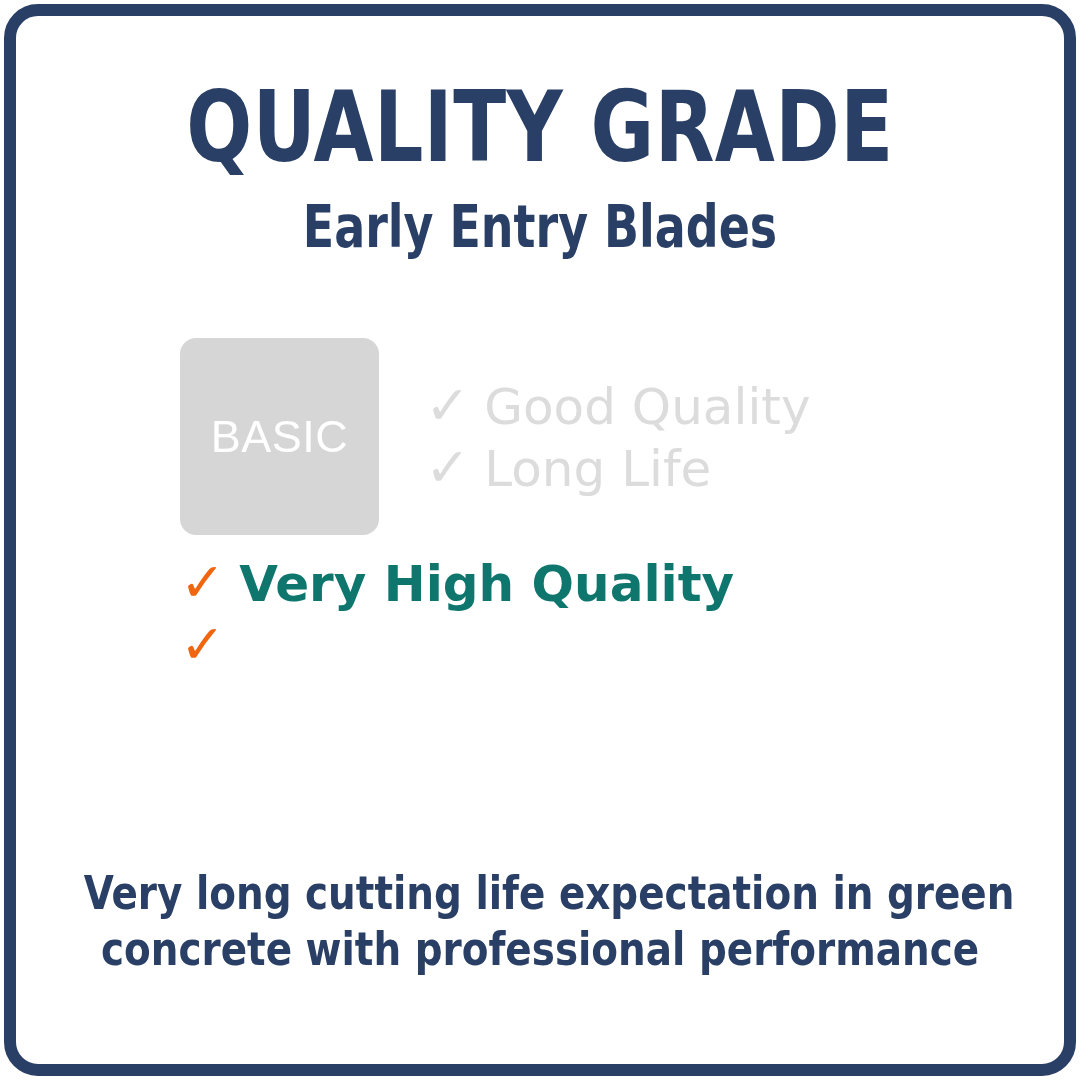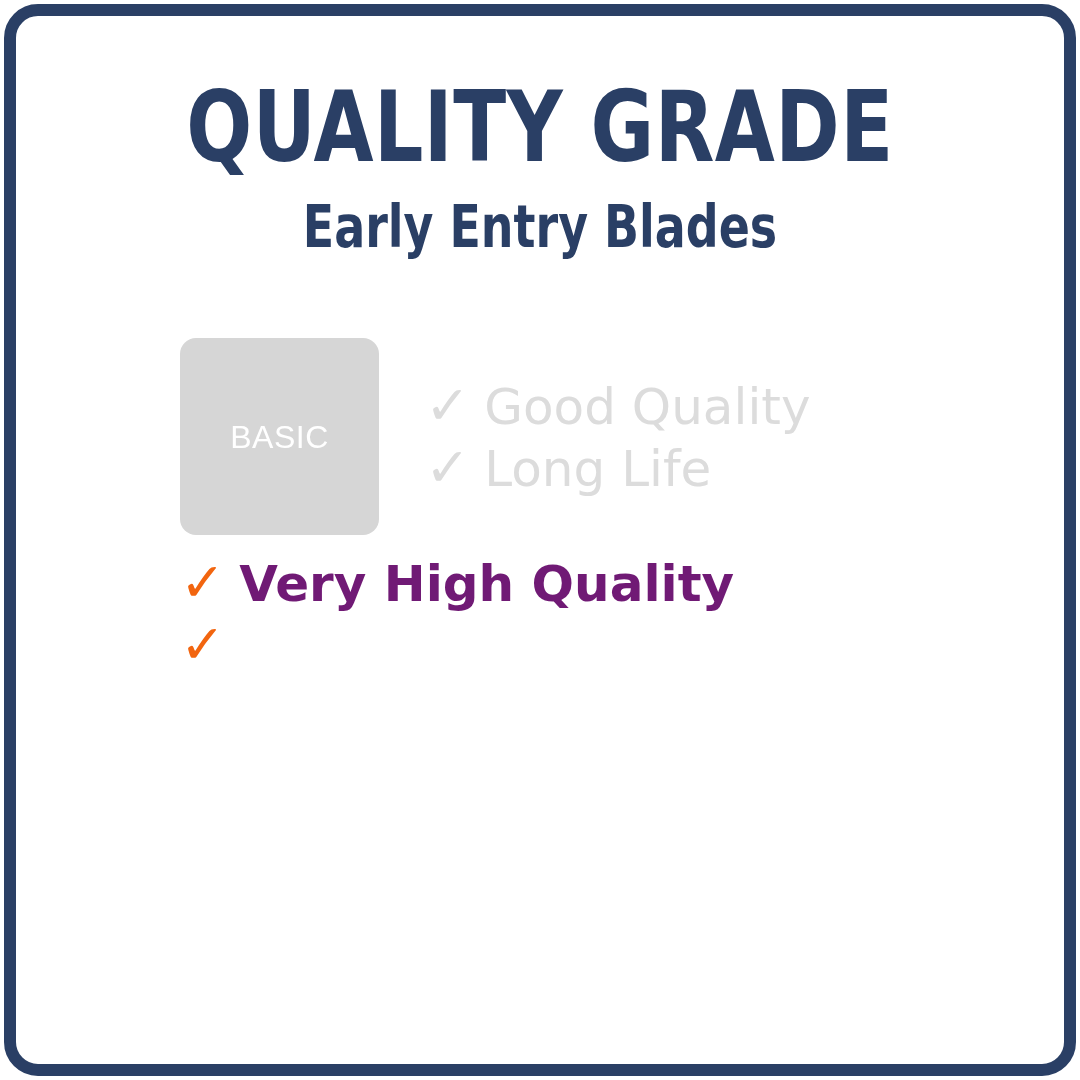--- a/index.html
+++ b/index.html
@@ -90,21 +90,21 @@
     height: 197px;
     border-radius: 16px;
     flex: 0 0 auto;
     display: flex;
     align-items: center;
     justify-content: center;
   }
   .badge-label {
     font-family: "Liberation Sans", "DejaVu Sans", sans-serif;
     font-weight: 400;
-    font-size: 32px;
+    font-size: 45px;
     line-height: 1;
     letter-spacing: 0.5px;
   }
   .badge.basic { background: #d6d6d6; }
   .badge.basic .badge-label { color: #ffffff; }
   .badge.expert { background: #fae700; }
   .badge.expert .badge-label { color: #000000; font-size: 42px; }
 
   .features {
     display: flex;
@@ -125,21 +125,21 @@
   .feature-text {
     font-family: "DejaVu Sans", "Liberation Sans", sans-serif;
     font-size: 50px;
     line-height: 1.2;
   }
   
   .features.basic .check { color: #dcdcdc; font-weight: 400; }
   .features.basic .feature-text { color: #dcdcdc; font-weight: 400; }
   
   .features.expert .check { color: #f2650f; font-weight: 700; }
-  .features.expert .feature-text { color: #701a75; font-weight: 700; }
+  .features.expert .feature-text { color: #0f766e; font-weight: 700; }
 
   
   .footer {
     margin-top: auto;
     margin-bottom: 88px;
     width: 100%;
     text-align: center;
     padding: 0 28px;
     box-sizing: border-box;
   }
@@ -193,15 +193,19 @@
             <span class="feature-text">Very High Quality</span>
           </div>
           <div class="feature">
             <span class="check">✓</span>
           </div>
         </div>
       </div>
 
     </div>
 
+    <div class="footer">
+      <div class="footer-line">Very long cutting life expectation in green</div>
+      <div class="footer-line">concrete with professional performance</div>
+    </div>
 
   </div>
 </div>
 
 </body></html>

